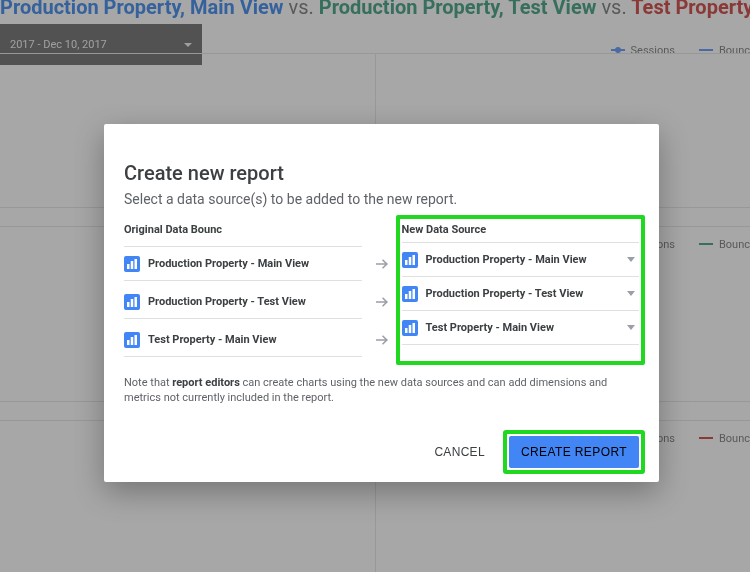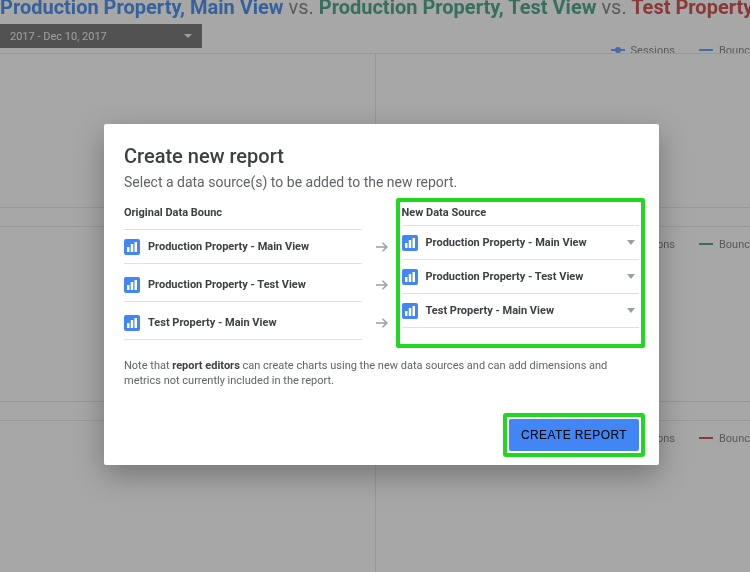--- a/index.html
+++ b/index.html
@@ -25,21 +25,21 @@
     white-space: nowrap;
   }
   .bg-title .p1 { color: #1a73e8; }
   .bg-title .vs { color: #5f6368; font-weight: 400; }
   .bg-title .p2 { color: #1e8e6e; }
   .bg-title .p3 { color: #c5221f; }
   .date-range {
     position: absolute;
     top: 24px;
     left: 0;
-    height: 24px;
+    height: 41px;
     width: 202px;
     background: #555;
     color: #eee;
     font-size: 11px;
     display: flex;
     align-items: center;
     padding: 12px 10px;
     justify-content: space-between;
   }
   .date-range .caret {
@@ -83,21 +83,21 @@
     top: 124px;
     width: 555px;
     background: #fff;
     border-radius: 2px;
     box-shadow: 0 10px 30px rgba(0,0,0,.3);
     padding: 20px 20px 14px 20px;
   }
   .dlg-title {
     font-size: 20px;
     color: #3c4043;
-    margin: 0 0 6px 0;
+    margin: 17px 0 6px 0;
     font-weight: 500;
   }
   .dlg-sub {
     font-size: 14px;
     color: #5f6368;
     margin: 0 0 16px 0;
   }
   .cols {
     display: grid;
     grid-template-columns: 1fr 24px 1fr;
@@ -375,18 +375,19 @@
   <style>
     .cols { grid-auto-flow: dense; }
     .new-box { grid-column: 3; grid-row: 1 / span 4; }
   </style>
 
   <p class="note">
     <span>Note that </span><b>report editors</b><span> can create charts using the new data sources and can add dimensions and metrics not currently included in the report.</span>
   </p>
 
   <div class="actions">
+    <button class="btn-cancel">CANCEL</button>
     <span class="btn-create-wrap">
       <span class="highlight-btn"></span>
       <button class="btn-create">CREATE REPORT</button>
     </span>
   </div>
 </div>
 
 </body></html>

